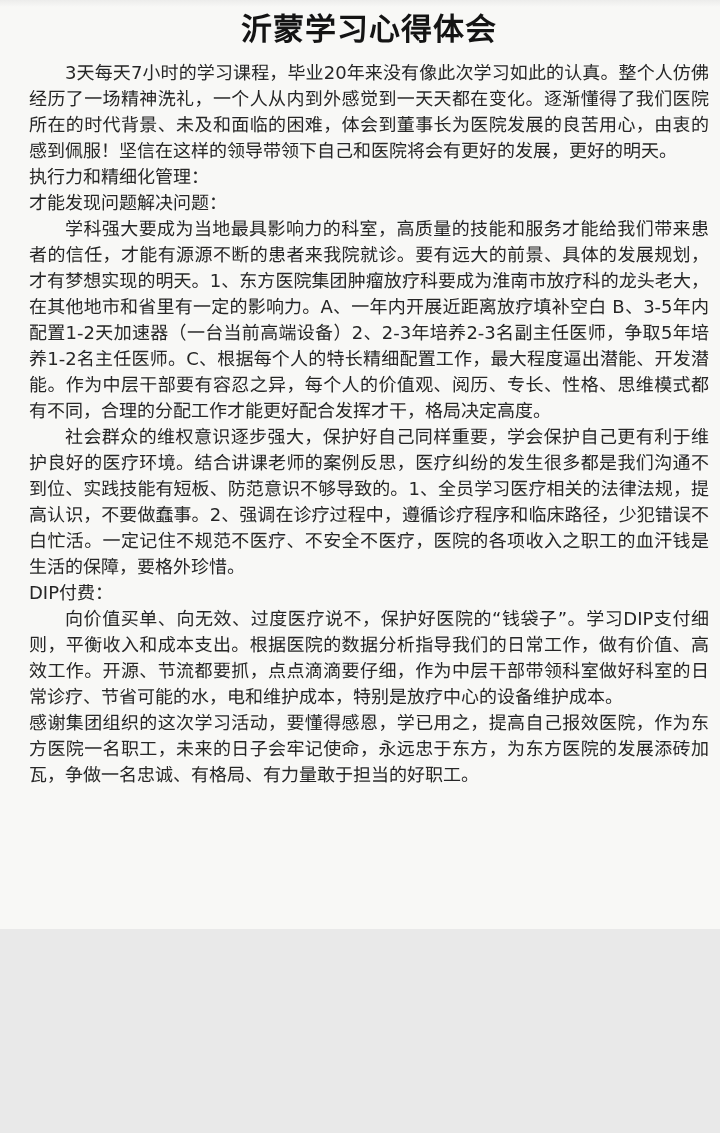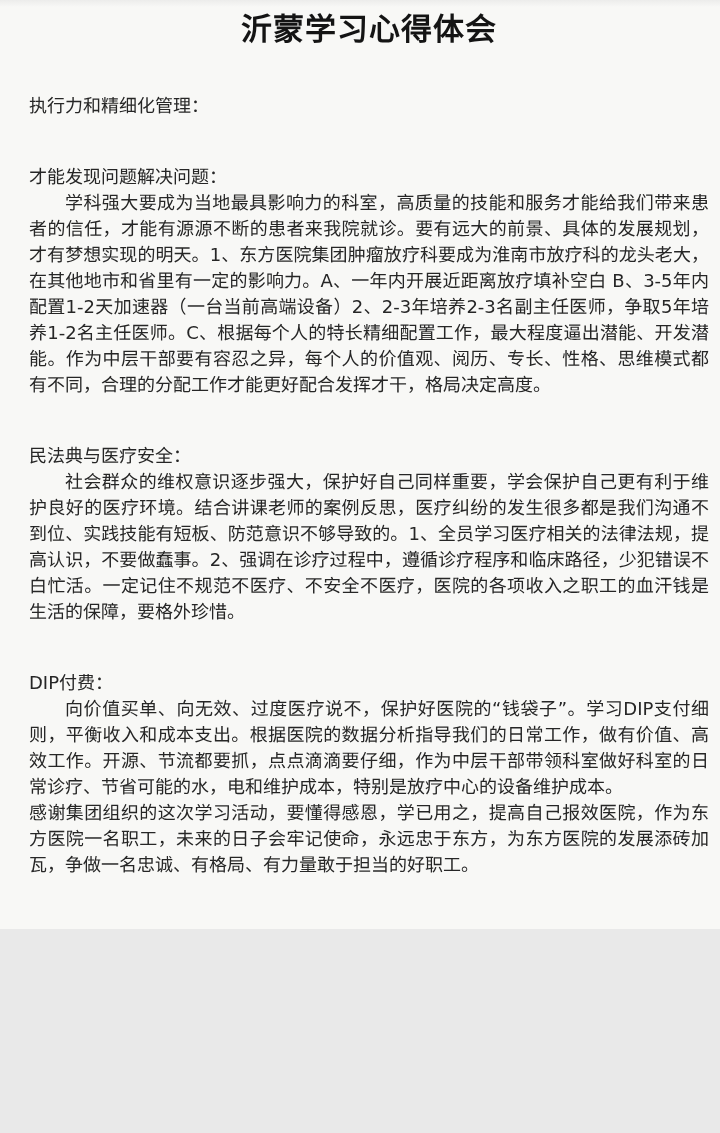--- a/index.html
+++ b/index.html
@@ -31,40 +31,40 @@
   .para {
     margin: 0;
     font-size: 18px;
     line-height: 26px;
     text-align: justify;
     text-justify: inter-ideograph;
     word-break: break-all;
     color: #262626;
   }
   .indent { text-indent: 2em; }
-  .heading { text-indent: 0; margin-top: 45px; }
+  .heading { text-indent: 0; }
   .closing { text-indent: 0; }
 </style>
 </head>
 <body>
 
 <div class="page">
 
   <h1 class="doc-title">沂蒙学习心得体会</h1>
 
+  <p class="para indent">3天每天7小时的学习课程，毕业20年来没有像此次学习如此的认真。整个人仿佛经历了一场精神洗礼，一个人从内到外感觉到一天天都在变化。逐渐懂得了我们医院所在的时代背景、未及和面临的困难，体会到董事长为医院发展的良苦用心，由衷的感到佩服！坚信在这样的领导带领下自己和医院将会有更好的发展，更好的明天。</p>
 
 
   <p class="para heading">执行力和精细化管理：</p>
 
 
   <p class="para heading">才能发现问题解决问题：</p>
 
   <p class="para indent">学科强大要成为当地最具影响力的科室，高质量的技能和服务才能给我们带来患者的信任，才能有源源不断的患者来我院就诊。要有远大的前景、具体的发展规划，才有梦想实现的明天。1、东方医院集团肿瘤放疗科要成为淮南市放疗科的龙头老大，在其他地市和省里有一定的影响力。A、一年内开展近距离放疗填补空白 B、3-5年内配置1-2天加速器（一台当前高端设备）2、2-3年培养2-3名副主任医师，争取5年培养1-2名主任医师。C、根据每个人的特长精细配置工作，最大程度逼出潜能、开发潜能。作为中层干部要有容忍之异，每个人的价值观、阅历、专长、性格、思维模式都有不同，合理的分配工作才能更好配合发挥才干，格局决定高度。</p>
 
-  <p class="para heading">民法典与医疗安全：</p>
 
   <p class="para indent">社会群众的维权意识逐步强大，保护好自己同样重要，学会保护自己更有利于维护良好的医疗环境。结合讲课老师的案例反思，医疗纠纷的发生很多都是我们沟通不到位、实践技能有短板、防范意识不够导致的。1、全员学习医疗相关的法律法规，提高认识，不要做蠢事。2、强调在诊疗过程中，遵循诊疗程序和临床路径，少犯错误不白忙活。一定记住不规范不医疗、不安全不医疗，医院的各项收入之职工的血汗钱是生活的保障，要格外珍惜。</p>
 
   <p class="para heading">DIP付费：</p>
 
   <p class="para indent">向价值买单、向无效、过度医疗说不，保护好医院的“钱袋子”。学习DIP支付细则，平衡收入和成本支出。根据医院的数据分析指导我们的日常工作，做有价值、高效工作。开源、节流都要抓，点点滴滴要仔细，作为中层干部带领科室做好科室的日常诊疗、节省可能的水，电和维护成本，特别是放疗中心的设备维护成本。</p>
 
   <p class="para closing">感谢集团组织的这次学习活动，要懂得感恩，学已用之，提高自己报效医院，作为东方医院一名职工，未来的日子会牢记使命，永远忠于东方，为东方医院的发展添砖加瓦，争做一名忠诚、有格局、有力量敢于担当的好职工。</p>
 
 </div>

